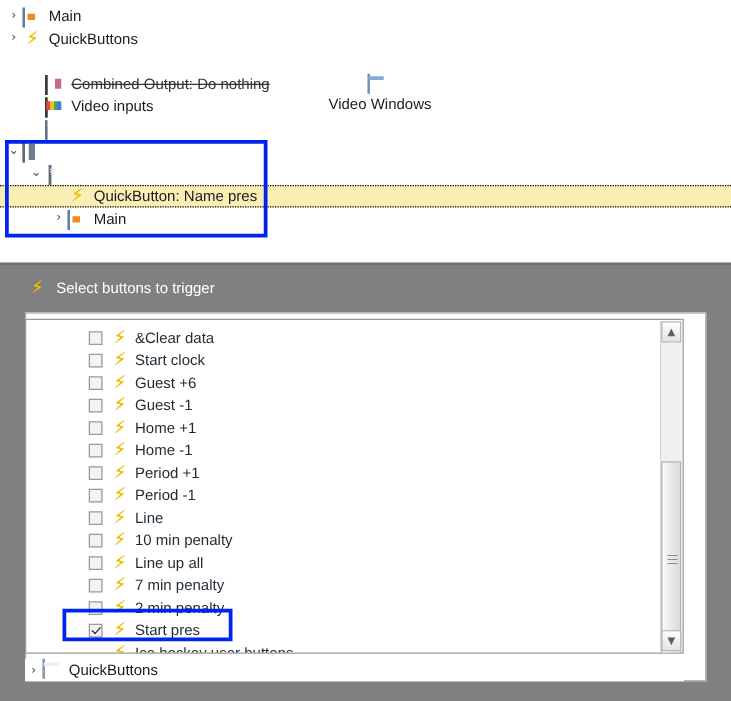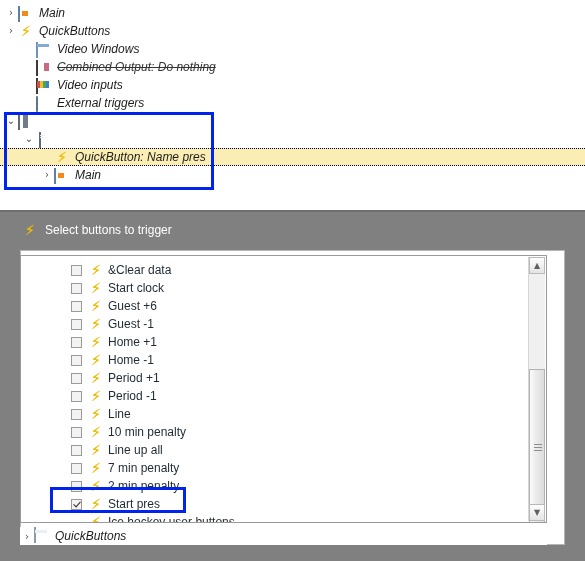--- a/index.html
+++ b/index.html
@@ -36,21 +36,21 @@
   .chev{
     width:14px;min-width:14px;text-align:center;
     color:#4d4d4d;font-size:10px;display:inline-block;
     font-family:"DejaVu Sans", sans-serif;
   }
   .chev.blank{color:transparent;}
   .ico{
     width:16px;min-width:16px;height:16px;display:inline-block;
     position:relative;margin-right:4px;
   }
-  .lbl{padding-left:1px;font-style:italic;}
+  .lbl{padding-left:1px;}
   .lbl.strike{text-decoration:line-through;color:#333;}
 
   
   .ic-window{
     width:14px;height:11px;margin-top:3px;background:#dfe9f5;
     border:1px solid #5b7fa6;box-sizing:border-box;
   }
   .ic-window:after{
     content:"";position:absolute;left:4px;top:6px;width:6px;height:5px;
     background:#f08a1e;
@@ -205,39 +205,38 @@
         <span class="ico"><span class="ic-window"></span></span>
         <span class="lbl">Main</span>
       </div>
       <div class="row" style="padding-left: 4px; margin-top: 0px;">
         <span class="chev">›</span>
         <span class="ico">
           <span class="ic-bolt">⚡</span>
         </span>
         <span class="lbl">QuickButtons</span>
       </div>
-      <div class="row" style="padding-left: 22px; margin-top: 0px;">
+      <div class="row" style="padding-left: 22px; margin-top: 0px; flex-direction: column;">
         <span class="chev blank">›</span>
         <span class="ico"><span class="ic-vidwin"></span></span>
         <span class="lbl">Video Windows</span>
       </div>
       <div class="row" style="padding-left: 22px; margin-top: 0px;">
         <span class="chev blank">›</span>
         <span class="ico"><span class="ic-combined"></span></span>
         <span class="lbl strike">Combined Output: Do nothing</span>
       </div>
       <div class="row" style="padding-left: 22px; margin-top: 0px; align-items: center;">
         <span class="chev blank">›</span>
         <span class="ico"><span class="ic-vidin"></span></span>
         <span class="lbl">Video inputs</span>
       </div>
       <div class="row" style="padding-left: 22px; margin-top: 0px;">
         <span class="chev blank">›</span>
         <span class="ico"><span class="ic-trig"></span></span>
-        <span class="lbl">External triggers</span>
       </div>
       <div class="row" style="padding-left: 4px; margin-top: 0px;">
         <span class="chev">⌄</span>
         <span class="ico"><span class="ic-netcomps"></span></span>
       </div>
       <div class="row" style="padding-left: 22px; margin-top: 0px;">
         <span class="chev">⌄</span>
         <span class="ico"><span class="ic-server"></span></span>
       </div>
       <div class="row sel" style="padding-left: 40px; margin-top: 0px;">

